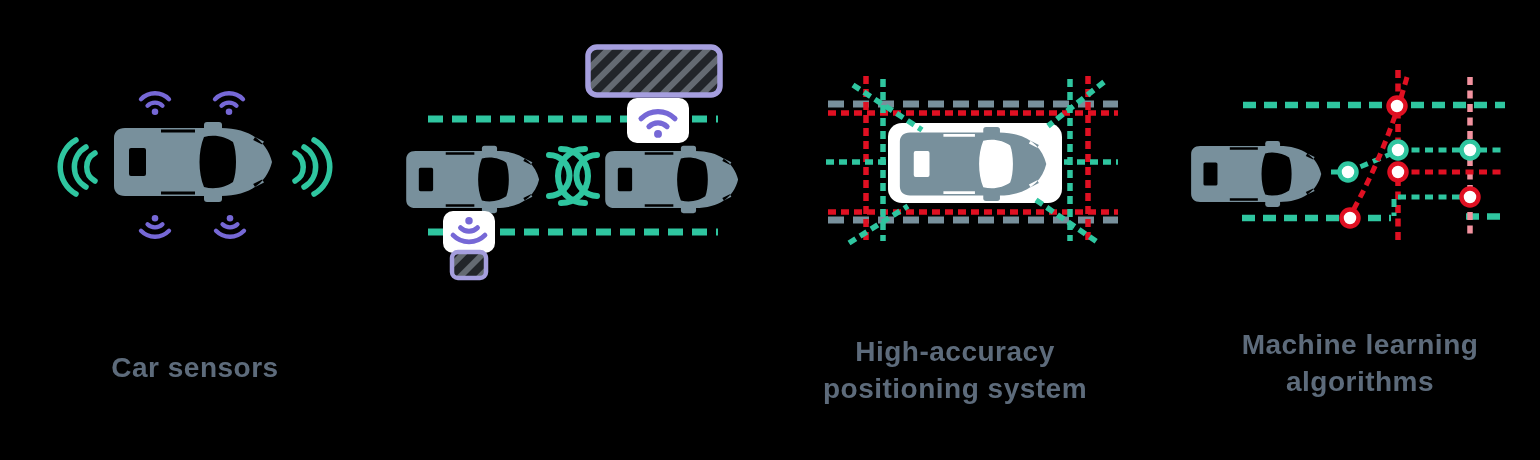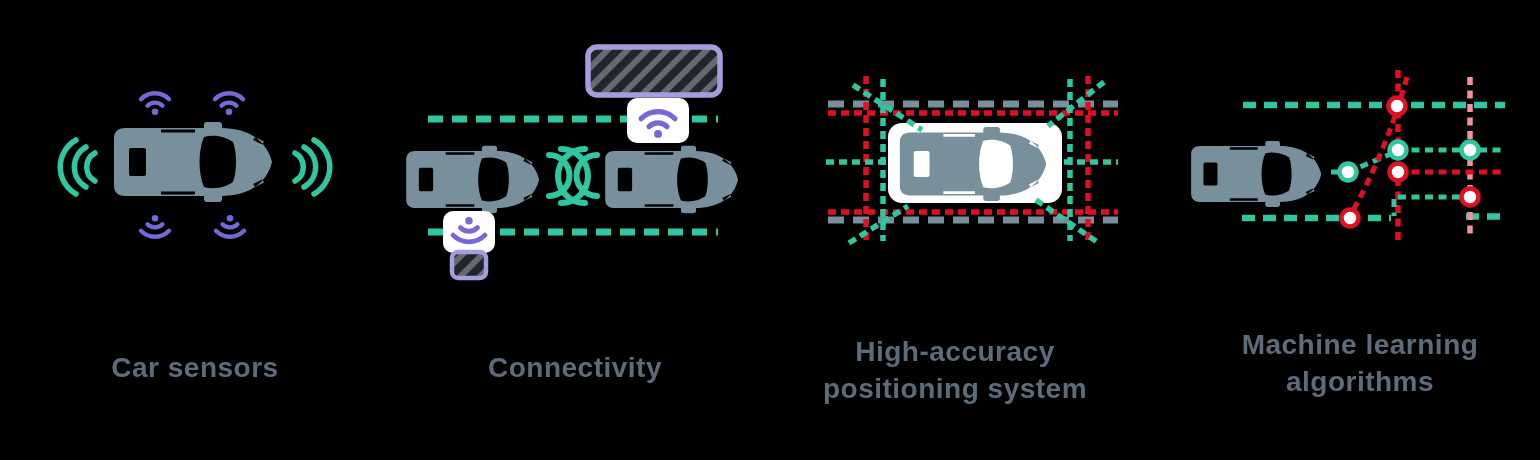--- a/index.html
+++ b/index.html
@@ -157,19 +157,18 @@
       <circle cx="1397" cy="106" r="8.5"></circle>
       <circle cx="1398" cy="172" r="8.5"></circle>
       <circle cx="1350" cy="218" r="8.5"></circle>
       <circle cx="1470" cy="197" r="8.5"></circle>
     </g>
   </g>
 </svg>
 
 <div class="panel-label" style="left:55px;top:349px;width:280px">Car sensors</div>
 
-<div class="panel-label" style="left:425px;top:349px;width:300px">Connectivity</div>
 
 <div class="panel-label" style="left:795px;top:333px;width:320px">High-accuracy positioning system</div>
 
 <div class="panel-label" style="left:1205px;top:326px;width:310px">Machine learning algorithms</div>
 
 </div>
 
 </body></html>

